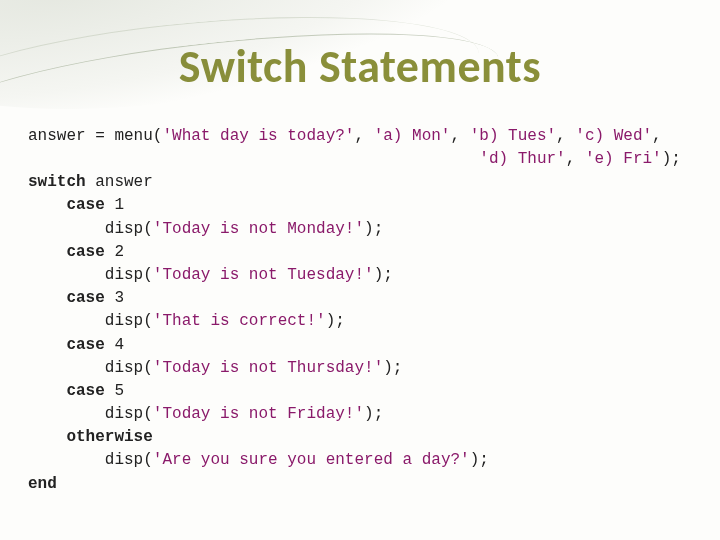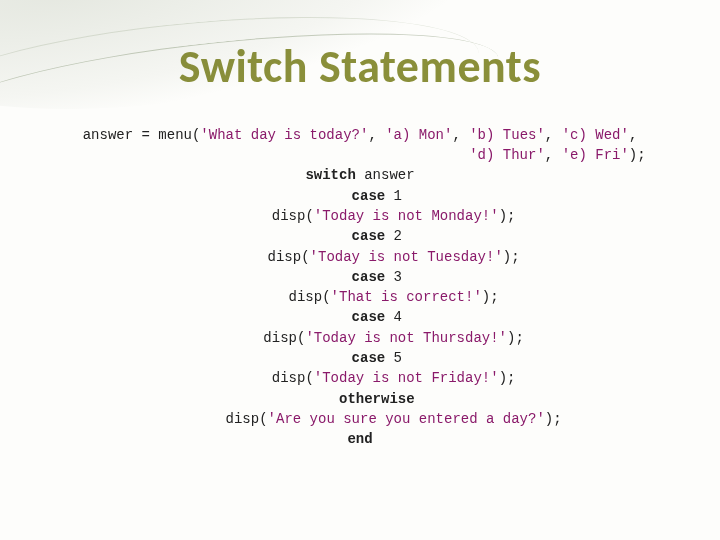--- a/index.html
+++ b/index.html
@@ -49,26 +49,25 @@
     font-family: Calibri, Candara, Segoe, "Segoe UI", Optima, Arial, sans-serif;
     font-size: 46px;
     font-weight: 700;
     text-align: center;
     color: #8a8f3a;
     margin-top: 38px;
     letter-spacing: 0.5px;
   }
   .code {
     font-family: "Courier New", Courier, monospace;
-    font-size: 14px;
+    font-size: 16px;
     line-height: 1.45;
     color: #222;
     white-space: pre;
     margin: 24px 28px 0 28px;
-    text-align: center;
   }
   .code .kw { font-weight: 700; }
   .code .str { color: #8a1a6a; }
 </style>
 </head>
 <body>
 
 <div class="swoosh"></div>
 <div class="swoosh-line2"></div>
 <div class="swoosh-line"></div>

